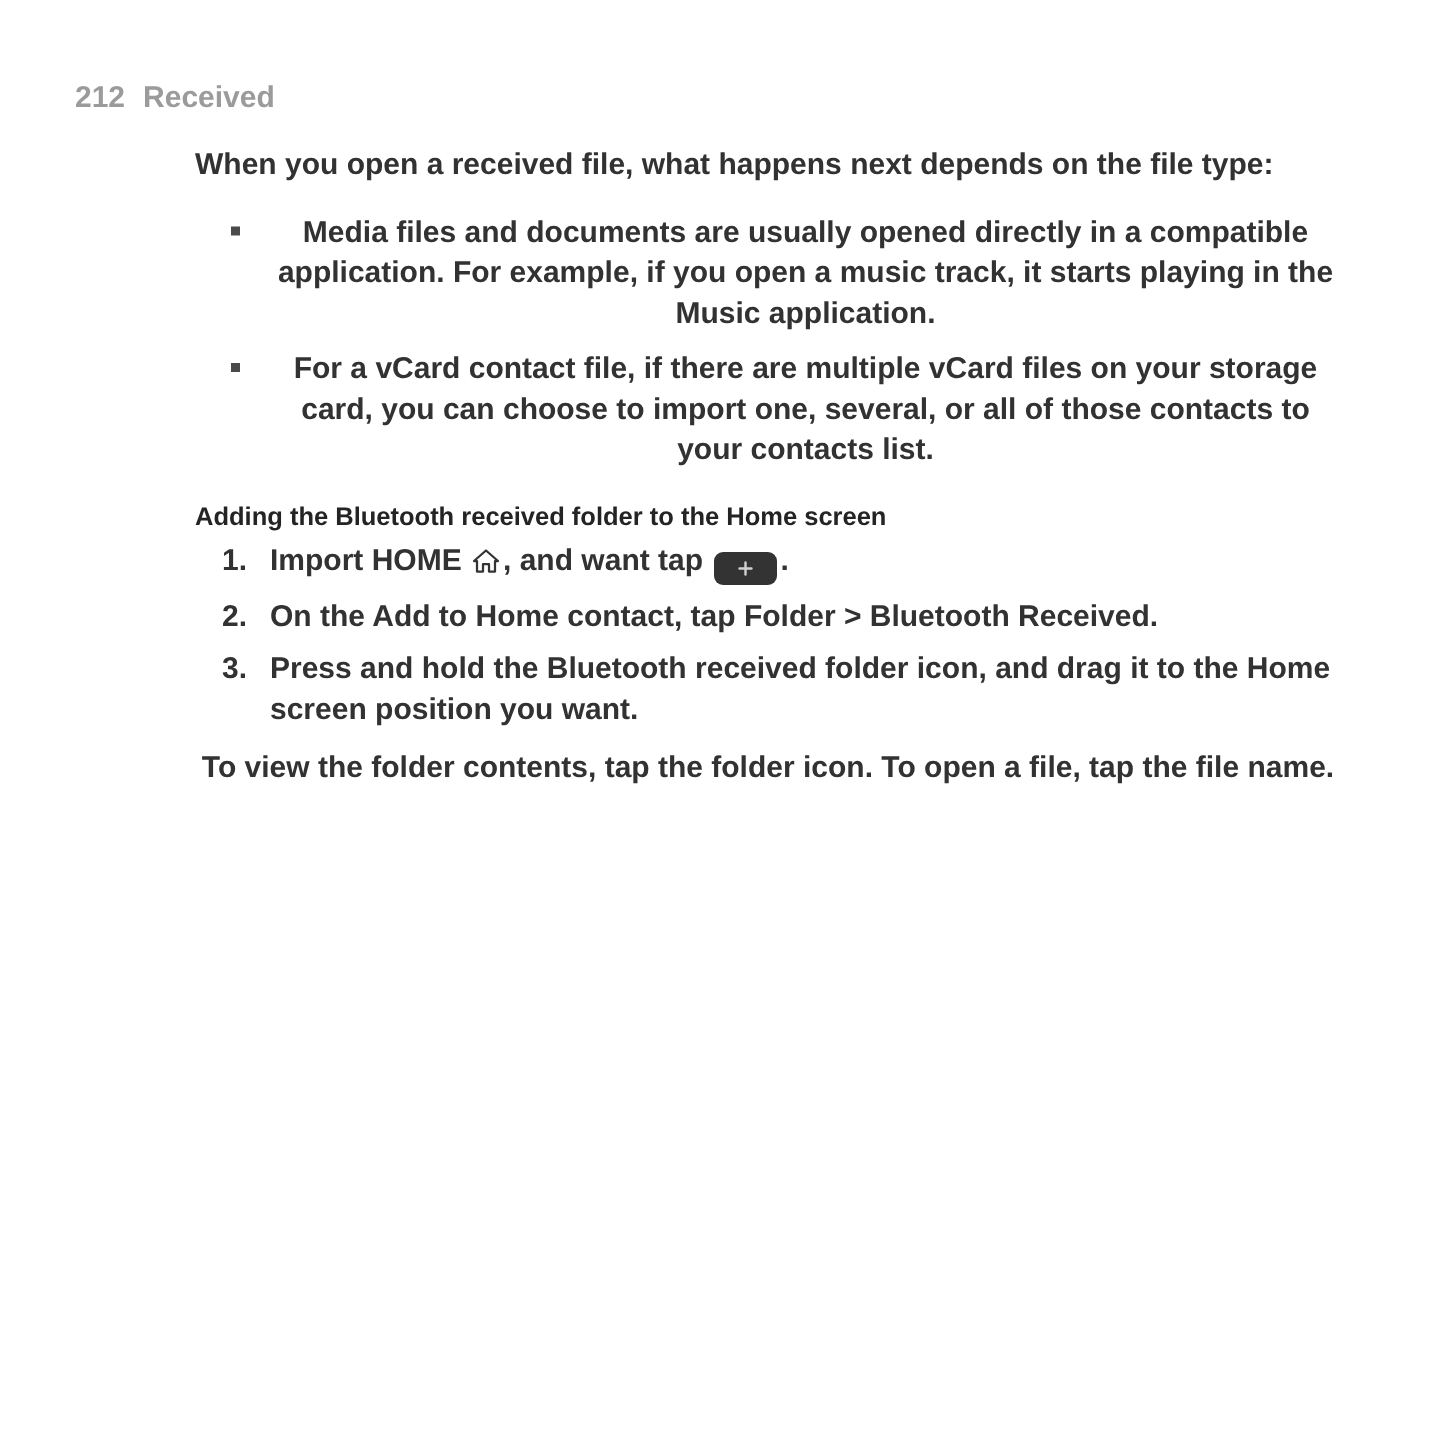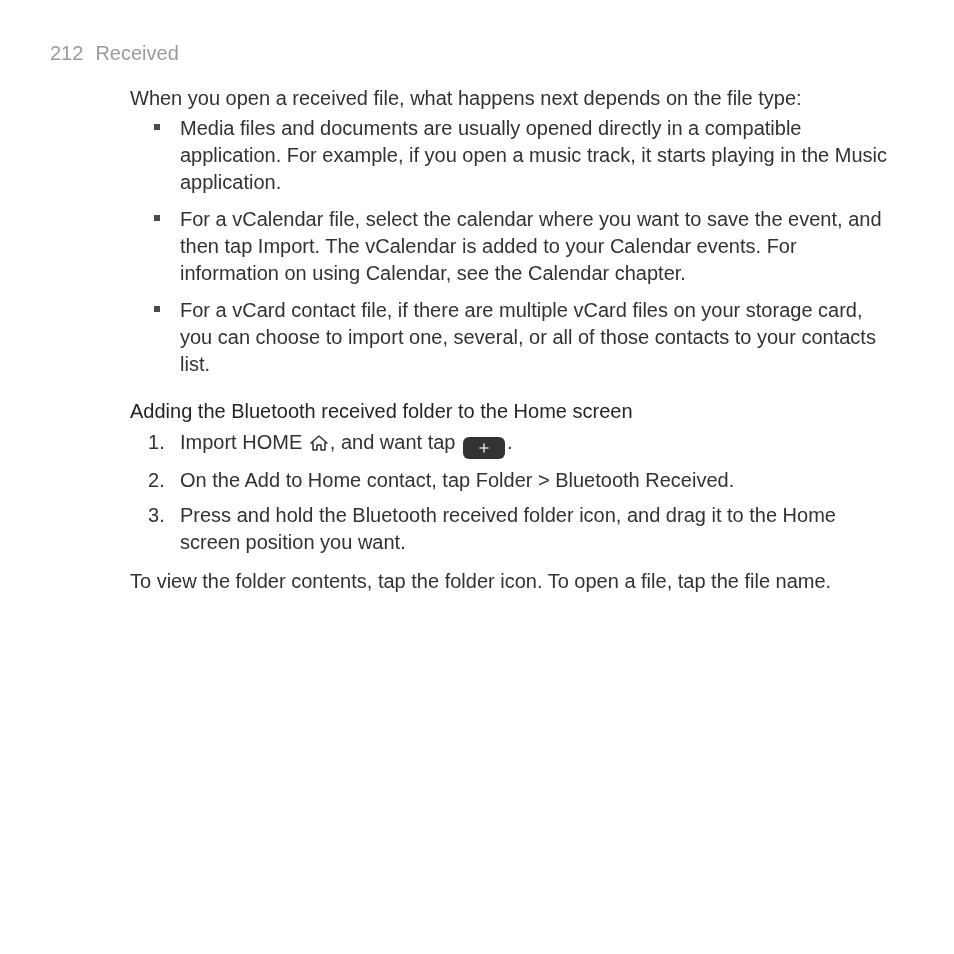--- a/index.html
+++ b/index.html
@@ -9,57 +9,59 @@
     height: 954px;
     background: #ffffff;
     font-family: "Helvetica Neue", Helvetica, Arial, sans-serif;
     color: #323232;
     font-size: 20px;
     line-height: 1.35;
     -webkit-font-smoothing: antialiased;
   }
   .page {
     box-sizing: border-box;
-    padding: 40px 60px 40px 50px;
+    padding: 52px 60px 40px 50px;
+    font-weight: bold;
   }
   .header {
     color: #9b9b9b;
     font-size: 20px;
     margin: 0 0 18px 0;
     display: flex;
     gap: 12px;
   }
   .body {
     margin-left: 80px;
   }
   p.intro {
-    margin: 0 0 3px 0;
+    margin: 0 0 18px 0;
   }
   ul.square {
     list-style: none;
     padding: 0;
     margin: 0 0 18px 0;
   }
   ul.square > li {
     position: relative;
     padding-left: 50px;
     margin: 0 0 10px 0;
+    text-align: center;
   }
   ul.square > li::before {
     content: "";
     position: absolute;
     left: 24px;
     top: 9px;
     width: 6px;
     height: 6px;
     background: #4a4a4a;
   }
   .subhead {
     margin: 20px 0 4px 0;
-    font-size: 20px;
+    font-size: 17px;
     color: #242424;
   }
   p.sub-intro {
     margin: 0 0 12px 0;
   }
   ol.steps {
     list-style: none;
     padding: 0;
     margin: 0 0 12px 0;
     counter-reset: step;
@@ -72,20 +74,21 @@
   }
   ol.steps > li::before {
     content: counter(step) ".";
     position: absolute;
     left: 18px;
     top: 0;
     font-variant-numeric: lining-nums;
   }
   p.outro {
     margin: 8px 0 0 0;
+    text-align: center;
   }
   .home-icon {
     display: inline-block;
     vertical-align: -2px;
     margin: 0 2px;
   }
   .plus-btn {
     display: inline-flex;
     align-items: center;
     justify-content: center;
@@ -107,21 +110,20 @@
     <span>212</span>
     <span>Received</span>
   </div>
 
   <div class="body">
 
     <p class="intro">When you open a received file, what happens next depends on the file type:</p>
 
     <ul class="square">
       <li>Media files and documents are usually opened directly in a compatible application. For example, if you open a music track, it starts playing in the Music application.</li>
-      <li>For a vCalendar file, select the calendar where you want to save the event, and then tap Import. The vCalendar is added to your Calendar events. For information on using Calendar, see the Calendar chapter.</li>
       <li>For a vCard contact file, if there are multiple vCard files on your storage card, you can choose to import one, several, or all of those contacts to your contacts list.</li>
     </ul>
 
     <div class="subhead">Adding the Bluetooth received folder to the Home screen</div>
 
 
     <ol class="steps">
       <li>
         <span>Import HOME </span><span class="home-icon"><svg width="18" height="16" viewBox="0 0 18 16">
               <path d="M9 1 L1 8 H3 V15 H7 V10 H11 V15 H15 V8 H17 Z" fill="none" stroke="#333" stroke-width="1.5" stroke-linejoin="round"></path>

